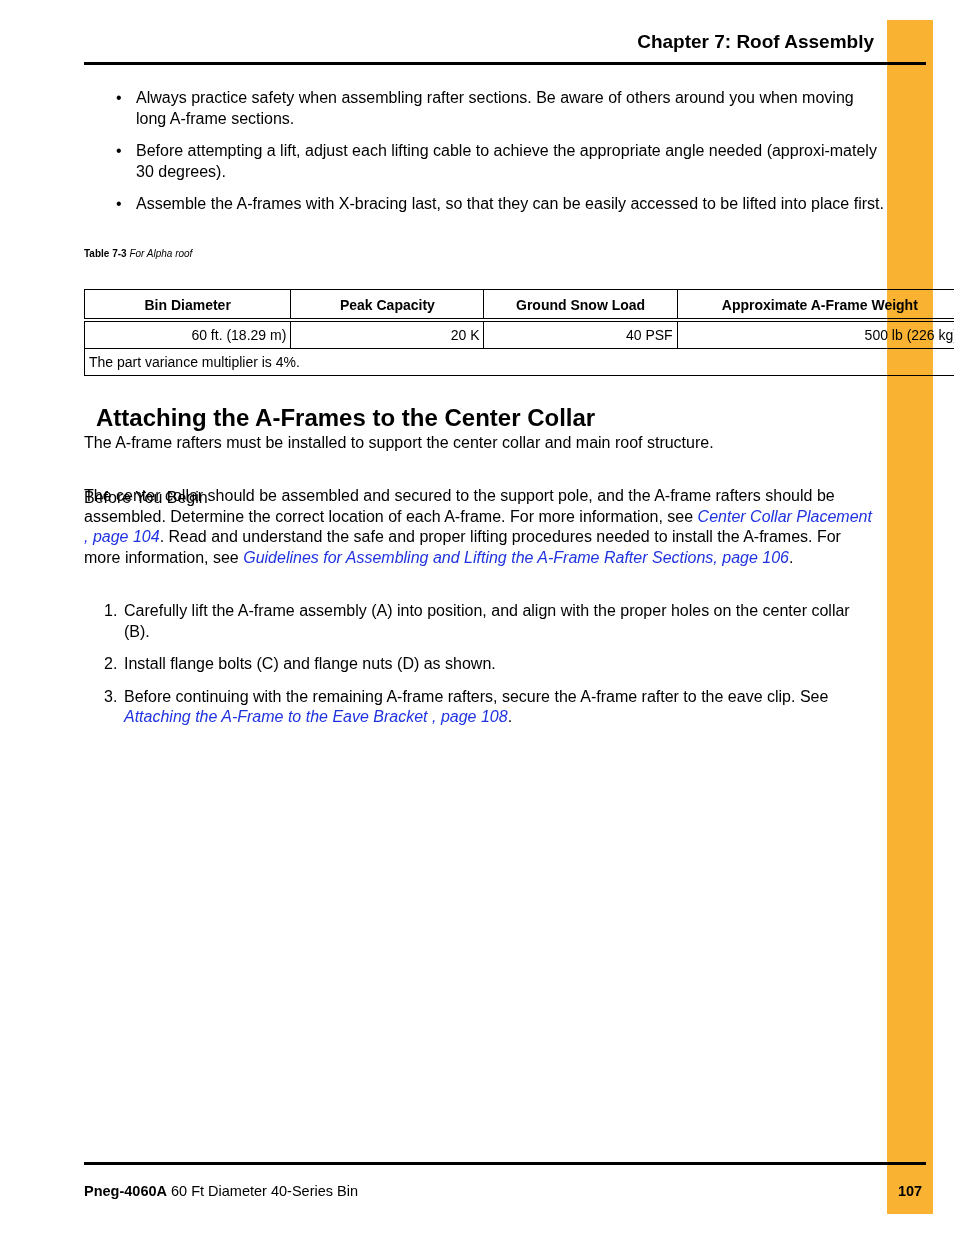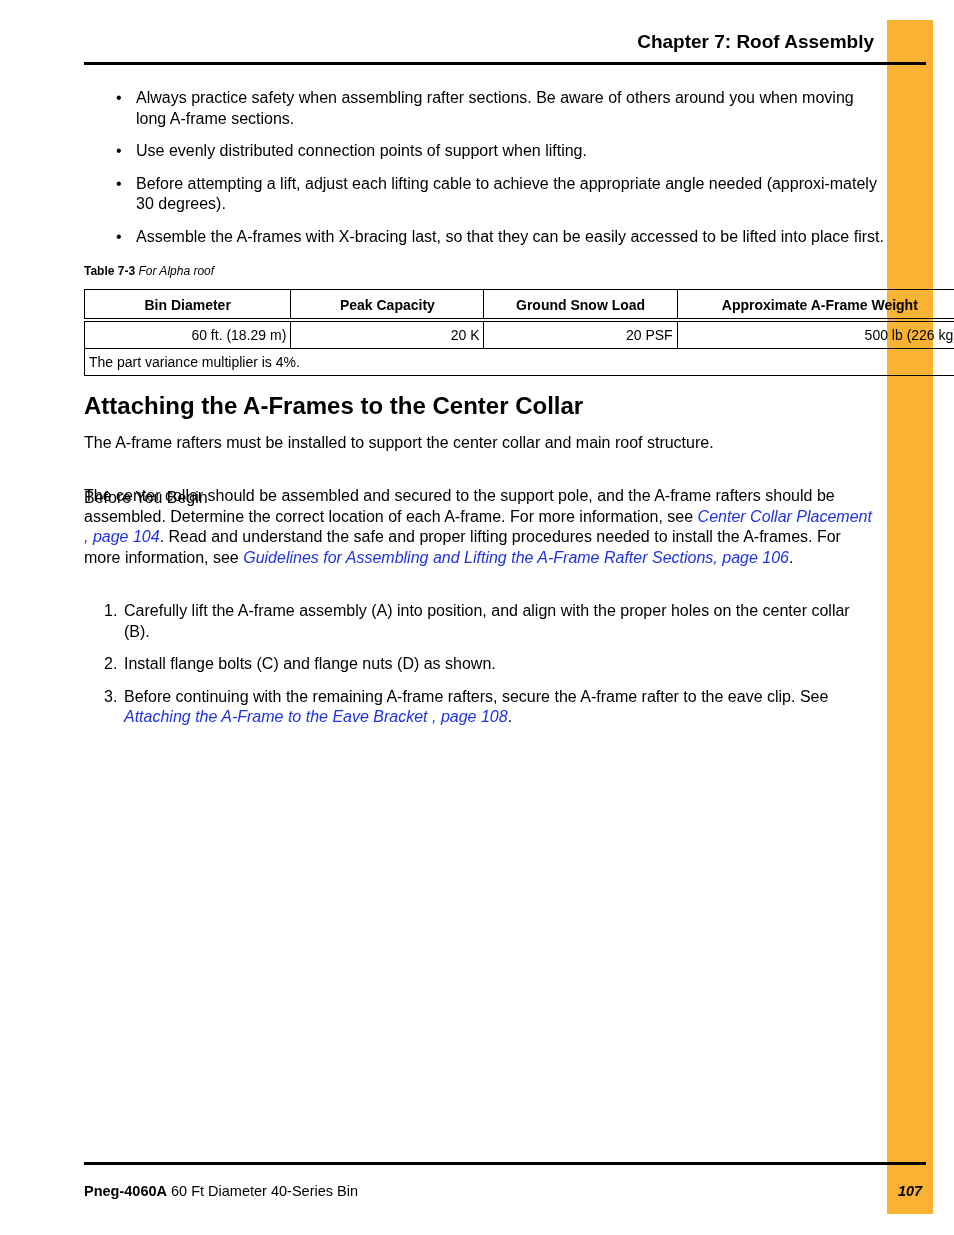--- a/index.html
+++ b/index.html
@@ -4,69 +4,68 @@
 <style>
   html, body { margin:0; padding:0; }
   body { width:954px; height:1235px; background:#ffffff; position:relative; overflow:hidden;
          font-family:"Liberation Sans", sans-serif; color:#000; }
   .sidebar { position:absolute; left:887px; top:20px; width:46px; height:1194px; background:#f9b232; }
   .chapter { position:absolute; right:80px; top:31px; font-size:19px; font-weight:bold; }
   .toprule { position:absolute; left:84px; top:62px; width:842px; height:3px; background:#000; }
   .bullets { position:absolute; left:84px; top:76px; width:792px; margin:12px; padding:0; list-style:none; font-size:16px; line-height:20.5px; }
   .bullets li { position:relative; padding-left:40px; margin-bottom:12px; }
   .bullets li::before { content:"•"; position:absolute; left:20px; top:0; }
-  .tcap { position:absolute; left:84px; top:264px; font-size:12px; }
+  .tcap { position:absolute; left:84px; top:248px; font-size:10px; }
   .tcap b { font-weight:bold; }
   .tcap i { font-style:italic; }
   table { position:absolute; left:84px; top:289px; width:879px; border-collapse:collapse; font-size:14px; }
   th { border:1px solid #000; border-bottom:4px double #000; font-weight:bold; padding:6px 4px 4px; text-align:center; height:18px; }
   td { border:1px solid #000; padding:5px 4px; text-align:right; height:16px; }
   td.note { text-align:left; }
-  h1 { position:absolute; left:84px; top:392px; margin:0; font-size:24px; font-weight:bold; }
+  h1 { position:absolute; left:84px; top:392px; margin:12px; font-size:24px; font-weight:bold; }
   .p { position:absolute; left:84px; width:792px; font-size:16px; line-height:20.5px; margin:0; }
   .link { color:#1f32e0; font-style:italic; }
   .steps { position:absolute; left:84px; top:601px; width:792px; margin:0; padding:0; list-style:none; font-size:16px; line-height:20.5px; }
   .steps li { position:relative; padding-left:40px; margin-bottom:12px; }
   .steps .num { position:absolute; left:20px; top:0; }
   .botrule { position:absolute; left:84px; top:1162px; width:842px; height:3px; background:#000; }
   .footer { position:absolute; left:84px; top:1183px; font-size:14.5px; }
   .footer b { font-weight:bold; }
-  .pagenum { position:absolute; left:887px; width:46px; top:1183px; text-align:center; font-size:14.5px; font-weight:bold;font-style:italic; }
+  .pagenum { position:absolute; left:887px; width:46px; top:1183px; text-align:center; font-size:14.5px; font-weight:bold; }
 </style>
 </head>
 <body>
 
 <div class="sidebar"></div>
 <div class="chapter">Chapter 7: Roof Assembly</div>
 <div class="toprule"></div>
 
 <ul class="bullets">
   <li>Always practice safety when assembling rafter sections. Be aware of others around you when moving long A-frame sections.</li>
-  <li>Use evenly distributed connection points of support when lifting.</li>
   <li>Before attempting a lift, adjust each lifting cable to achieve the appropriate angle needed (approxi-mately 30 degrees).</li>
   <li>Assemble the A-frames with X-bracing last, so that they can be easily accessed to be lifted into place first.</li>
 </ul>
 
 <div class="tcap">
   <b>Table 7-3</b>
   <i>For Alpha roof</i>
 </div>
 
 <table>
   <tbody>
       <tr>
     <th style="width:23.5%">Bin Diameter</th>
     <th style="width:22%">Peak Capacity</th>
     <th style="width:22%">Ground Snow Load</th>
     <th>Approximate A-Frame Weight</th>
   </tr>
   <tr>
     <td>60 ft. (18.29 m)</td>
     <td>20 K</td>
-    <td>20 PSF</td>
+    <td>40 PSF</td>
     <td>500 lb (226 kg)</td>
   </tr>
   <tr>
     <td class="note" colspan="4">The part variance multiplier is 4%.</td>
   </tr>
 </tbody>
   </table>
 
 <h1>Attaching the A-Frames to the Center Collar</h1>
 <p class="p" style="top:433px">The A-frame rafters must be installed to support the center collar and main roof structure.</p>

